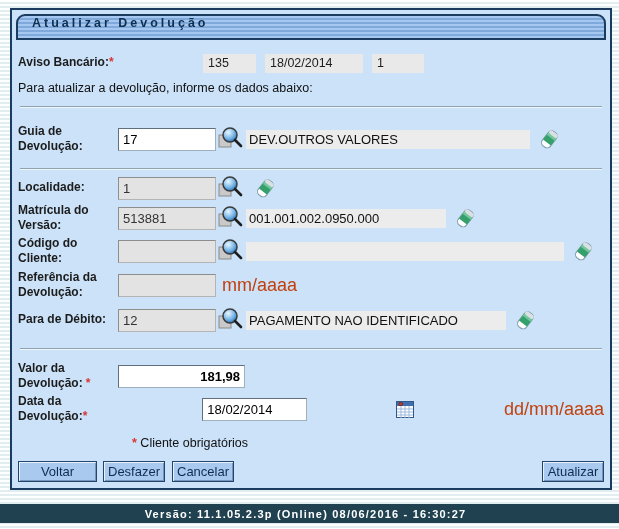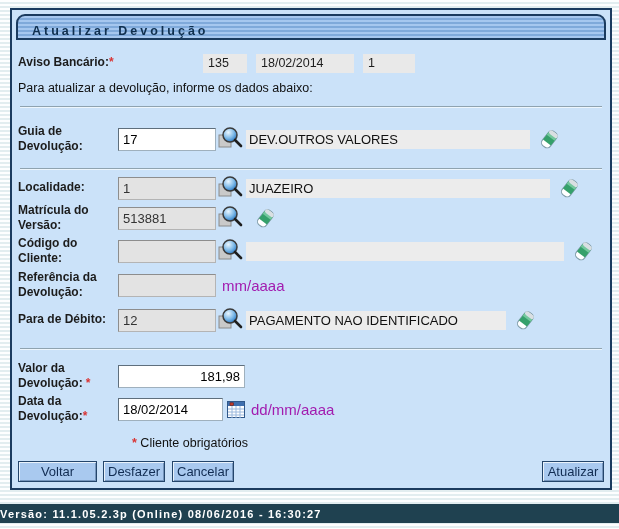--- a/index.html
+++ b/index.html
@@ -10,21 +10,21 @@
     position:relative; overflow:hidden;
   }
   .panel {
     position:absolute; left:10px; top:8px; width:602px; height:482px;
     background:#cbe2f9; border:2px solid #1b3b5f;
   }
   .titlebar {
     margin:4px; height:26px; border:2px solid #1b3b5f;
     border-radius:9px 9px 0 0;
     background: repeating-linear-gradient(180deg,#a6c7ef 0 2px,#7fa9da 2px 4px);
-    display:flex; align-items:flex-end;
+    display:flex; align-items:flex-start;
   }
   .title {
     font-size:12.5px; font-weight:bold; letter-spacing:3px;
     color:#0f2f4f; padding-left:14px; white-space:nowrap;
   }
   .content { padding:0 6px; }
   .row { display:flex; align-items:center; }
   .lblcol {
     width:100px; flex-shrink:0; font-size:12px; font-weight:bold;
     color:#1c1c1c; line-height:1.28;
@@ -32,21 +32,21 @@
   .req { color:#d93535; font-weight:bold; }
   .req.sp { margin-left:3px; }
   
   .aviso-row { margin-top:13px; height:20px; }
   .aviso-row .lblcol { width:185px; }
   .ro-box {
     background:#e9e9e9; height:19px; line-height:19px;
     font-size:12.5px; color:#1e1e1e; padding:0 5px; margin-right:9px;
     overflow:hidden; white-space:nowrap;
   }
-  .w-num { width:44px; } .w-date { width:98px; } .w-seq { width:52px; }
+  .w-num { width:53px; } .w-date { width:98px; } .w-seq { width:52px; }
   .instruction { margin-top:8px; font-size:12.5px; color:#101010; }
   .sep { height:2px; border:none; border-top:1px solid #8fa3b0; border-bottom:1px solid #edf6fd; margin:0 2px; }
   .sep1 { margin-top:11px; } .sep2 { margin-top:12px; } .sep3 { margin-top:14px; }
   .txt-input {
     width:98px; height:23px; background:#fff; color:#000;
     border:1px solid; border-color:#5f6f7d #9fb0bd #9fb0bd #5f6f7d;
     font-size:13px; font-family:inherit; padding:0 4px;
   }
   .dis-input {
     background:#e3e3e3; color:#333;
@@ -55,44 +55,44 @@
   .display-field {
     background:#ececec; height:19px; line-height:19px; font-size:13px;
     color:#101010; padding:0 3px; overflow:hidden; white-space:nowrap;
   }
   .df-guia { width:284px; } .df-loc { width:304px; } .df-mat { width:200px; }
   .df-cli { width:318px; } .df-tipo { width:260px; }
   .icon-btn { display:inline-flex; align-items:center; cursor:pointer; }
   .lookup { margin:0 2px; position:relative; top:-1px; }
   .clear { margin-left:8px; }
   .cal { margin-left:4px; }
-  .hint { font-size:15px; color:#a21caf; margin-left:6px; }
+  .hint { font-size:18px; color:#c2410c; margin-left:6px; }
   .r-guia { margin-top:14px; height:34px; }
   .r-loc { margin-top:6px; height:24px; }
   .r-mat { margin-top:2px; height:32px; }
   .r-cli { height:34px; }
   .r-ref { height:34px; }
   .r-tipo { margin-top:4px; height:28px; }
   .r-val { margin-top:10px; height:32px; }
-  .r-dat { height:34px; }
-  .val-input { width:127px; text-align:right; }
+  .r-dat { height:34px;justify-content:space-between; }
+  .val-input { width:127px; text-align:right;font-weight:bold; }
   .dat-input { width:105px; }
   .note { margin-top:10px; margin-left:114px; font-size:12.5px; color:#101010; }
   .btn-row { margin-top:11px; display:flex; align-items:center; }
   button {
     height:21px; background:#a9c9ef; border:1px solid #24456b;
     color:#112c52; font-size:13px; font-family:inherit; cursor:pointer;
     box-shadow: inset 1px 1px 0 rgba(255,255,255,.75), inset -1px -1px 0 rgba(74,106,146,.55);
     padding:0 4px;
   }
   .b-voltar { width:79px; } .b-desfazer { width:62px; margin-left:6px; }
   .b-cancelar { width:62px; margin-left:7px; } .b-atualizar { width:62px; margin-left:auto; }
   .footer {
     position:absolute; left:0; top:504px; width:619px; height:19px;
-    background:#1f4150; display:flex; align-items:center; justify-content:flex-start;
+    background:#1f4150; display:flex; align-items:center; justify-content:center;
   }
   .footer span {
     color:#ffffff; font-size:11px; font-weight:bold; letter-spacing:1.2px;
     padding-right:8px; white-space:nowrap;
   }
   svg { display:block; }
 </style>
 </head>
 <body>
 
@@ -151,21 +151,20 @@
     <div class="row r-loc">
       <span class="lblcol">Localidade:</span>
       <input class="txt-input dis-input" disabled="" value="1" style="">
       <span class="icon-btn lookup">
         <svg width="26" height="24" viewBox="0 0 26 24">
           <rect x="1" y="9" width="12" height="12" fill="#c9c9c9" stroke="#8a8a8a"></rect>
           <circle cx="12" cy="9" r="7" fill="url(#lensGrad)" stroke="#3a3a3a" stroke-width="1.5"></circle>
           <line x1="17" y1="14" x2="23" y2="20" stroke="#1e1e1e" stroke-width="2.6" stroke-linecap="round"></line>
         </svg>
       </span>
-      <span class="display-field df-loc">JUAZEIRO</span>
       <span class="icon-btn clear">
         <svg width="22" height="22" viewBox="0 0 22 22">
           <g transform="rotate(38 11 11)">
             <rect x="6.5" y="2" width="10" height="18" rx="4" fill="#ffffff" stroke="#7c9aa6"></rect>
             <rect x="6.5" y="6" width="10" height="9" fill="#35a06b"></rect>
             <rect x="6.5" y="6" width="10" height="3" fill="#73c79d"></rect>
             <rect x="6.5" y="2.5" width="10" height="4" rx="2" fill="#d9dfe2"></rect>
           </g>
         </svg>
       </span>
@@ -174,20 +173,21 @@
     <div class="row r-mat">
       <span class="lblcol">Matrícula do Versão:</span>
       <input class="txt-input dis-input" disabled="" value="513881" style="">
       <span class="icon-btn lookup">
         <svg width="26" height="24" viewBox="0 0 26 24">
           <rect x="1" y="9" width="12" height="12" fill="#c9c9c9" stroke="#8a8a8a"></rect>
           <circle cx="12" cy="9" r="7" fill="url(#lensGrad)" stroke="#3a3a3a" stroke-width="1.5"></circle>
           <line x1="17" y1="14" x2="23" y2="20" stroke="#1e1e1e" stroke-width="2.6" stroke-linecap="round"></line>
         </svg>
       </span>
+      <span class="display-field df-mat">001.001.002.0950.000</span>
       <span class="icon-btn clear">
         <svg width="22" height="22" viewBox="0 0 22 22">
           <g transform="rotate(38 11 11)">
             <rect x="6.5" y="2" width="10" height="18" rx="4" fill="#ffffff" stroke="#7c9aa6"></rect>
             <rect x="6.5" y="6" width="10" height="9" fill="#35a06b"></rect>
             <rect x="6.5" y="6" width="10" height="3" fill="#73c79d"></rect>
             <rect x="6.5" y="2.5" width="10" height="4" rx="2" fill="#d9dfe2"></rect>
           </g>
         </svg>
       </span>

